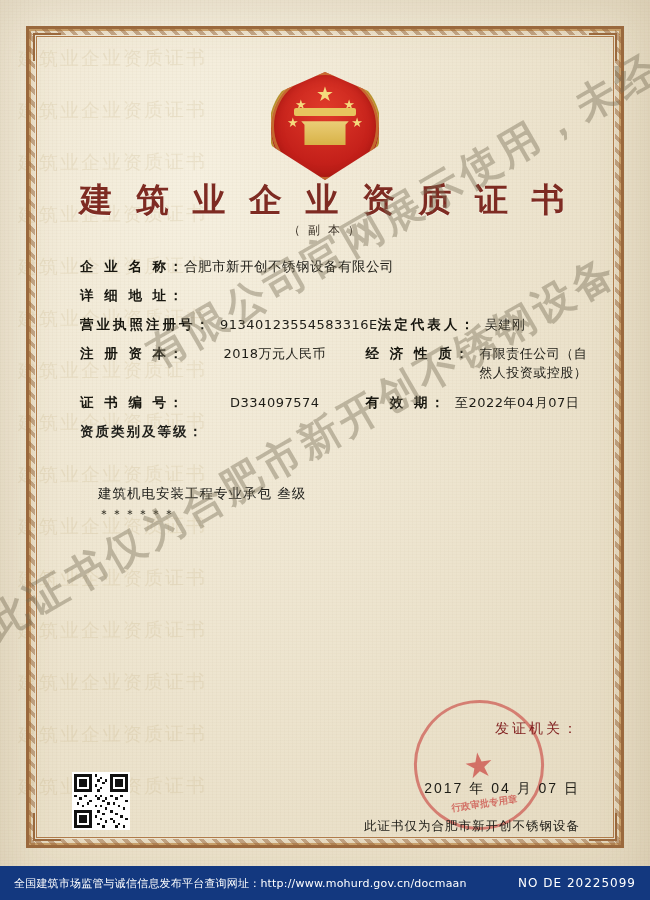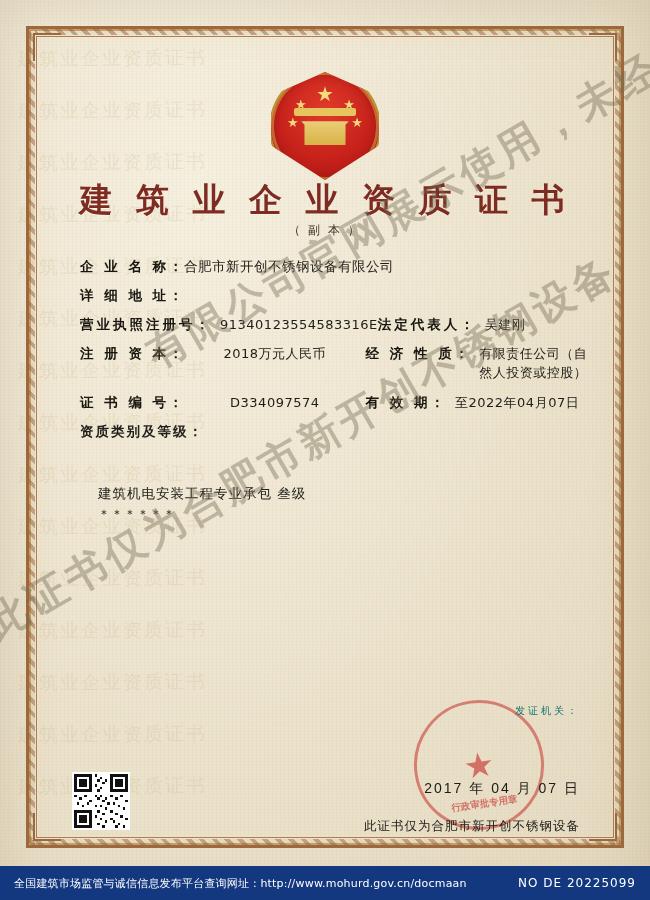--- a/index.html
+++ b/index.html
@@ -236,25 +236,25 @@
     font-size: 41px;
     left: 150px; top: 330px;
     transform: rotate(-30deg);
     transform-origin: left center;
   }
 
   
   .issuer {
     position: absolute;
     right: 70px;
-    top: 704px;
-    font-family: "DejaVu Sans", sans-serif;
-    font-size: 10px;
+    top: 720px;
+    font-family: "DejaVu Sans", sans-serif;
+    font-size: 14px;
     letter-spacing: 3px;
-    color: #0f766e;
+    color: #7f1d1d;
   }
   .issue-date {
     position: absolute;
     right: 70px;
     top: 780px;
     font-family: Liberation Sans, sans-serif;
     font-size: 14px;
     letter-spacing: 2px;
     color: #1d1c16;
   }

